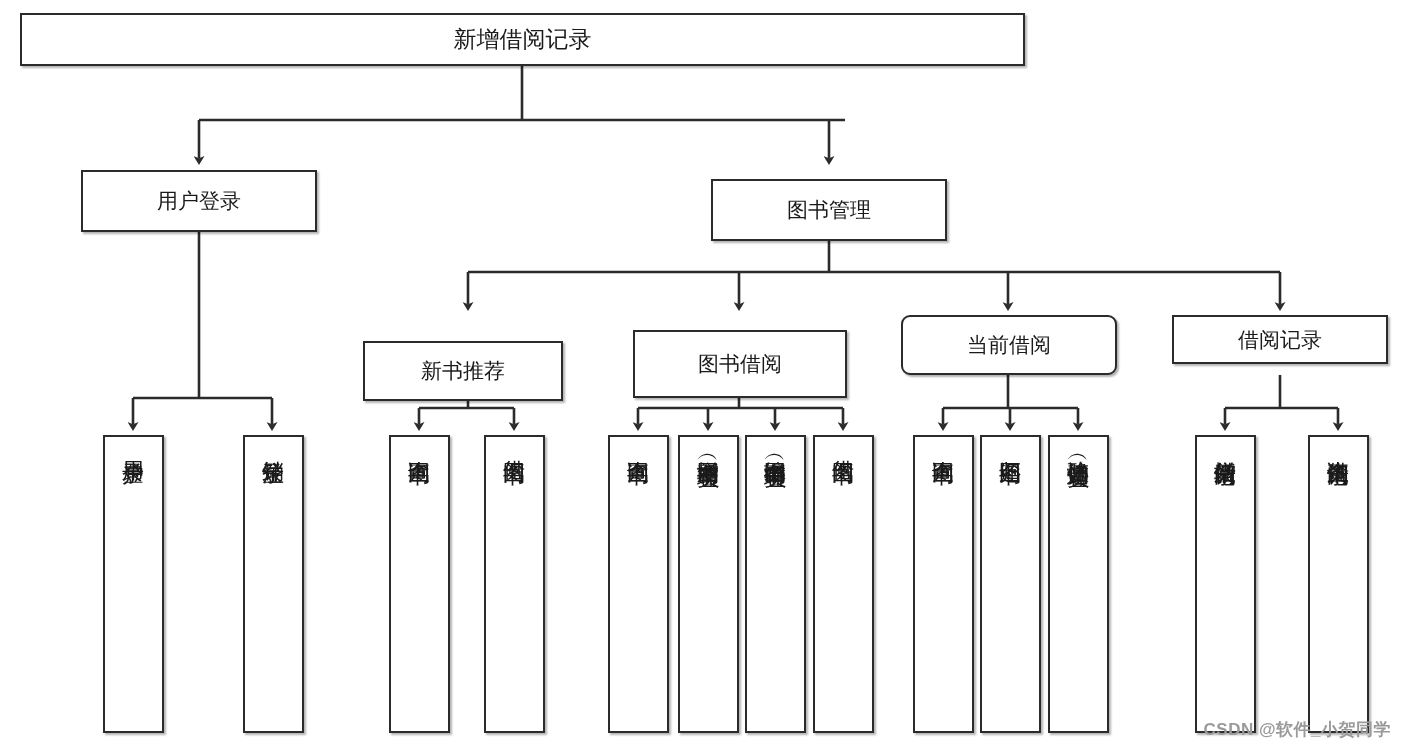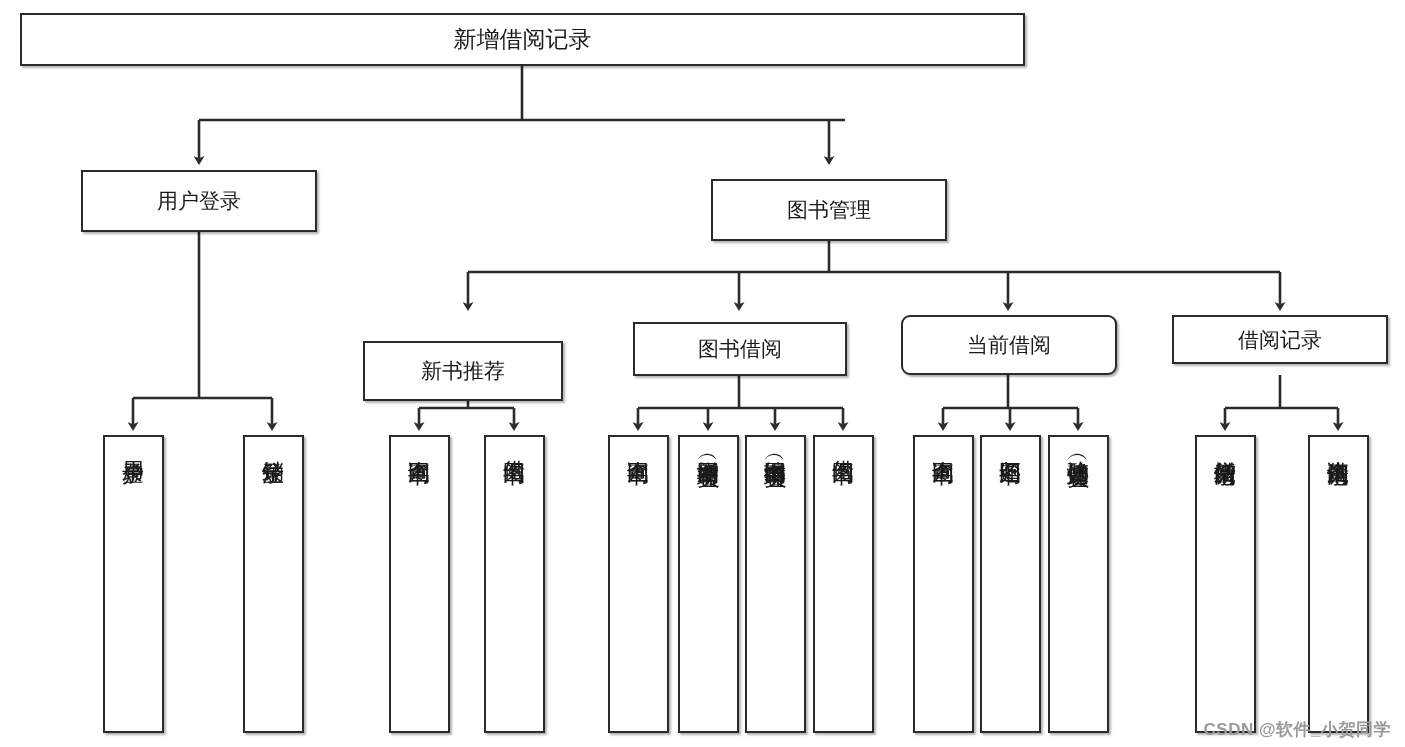--- a/index.html
+++ b/index.html
@@ -130,21 +130,21 @@
   <div class="node level1" style="left:81px; top:170px; width:236px; height:62px;">
     <span class="node-label">用户登录</span>
   </div>
   <div class="node level1" style="left:711px; top:179px; width:236px; height:62px;">
     <span class="node-label">图书管理</span>
   </div>
 
   <div class="node level2" style="left:363px; top:315px; width:200px; height:60px;margin-top:26px;">
     <span class="node-label">新书推荐</span>
   </div>
-  <div class="node level2" style="left:633px; top:322px; width:214px; height:54px;">
+  <div class="node level2" style="left:633px; top:330px; width:214px; height:68px;">
     <span class="node-label">图书借阅</span>
   </div>
   <div class="node level2" style="left:901px; top:315px; width:216px; height:60px;border-radius:9px;">
     <span class="node-label">当前借阅</span>
   </div>
   <div class="node level2" style="left:1172px; top:315px; width:216px; height:49px;">
     <span class="node-label">借阅记录</span>
   </div>
 
   <div class="node leaf" style="left:103px; top:435px; width:61px; height:298px;">

